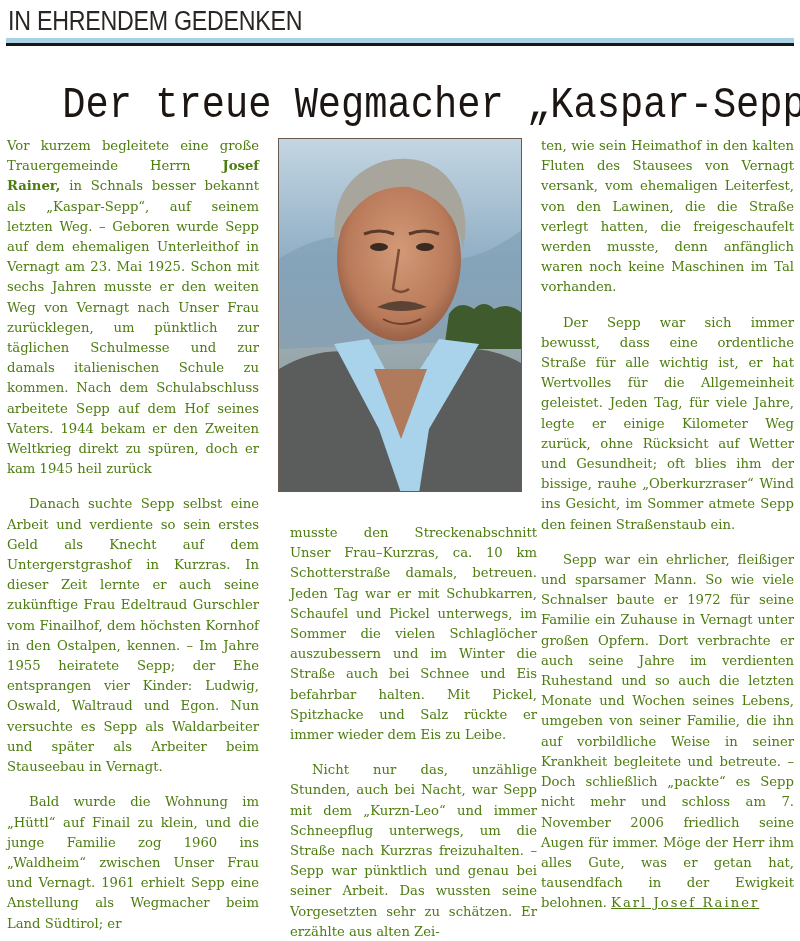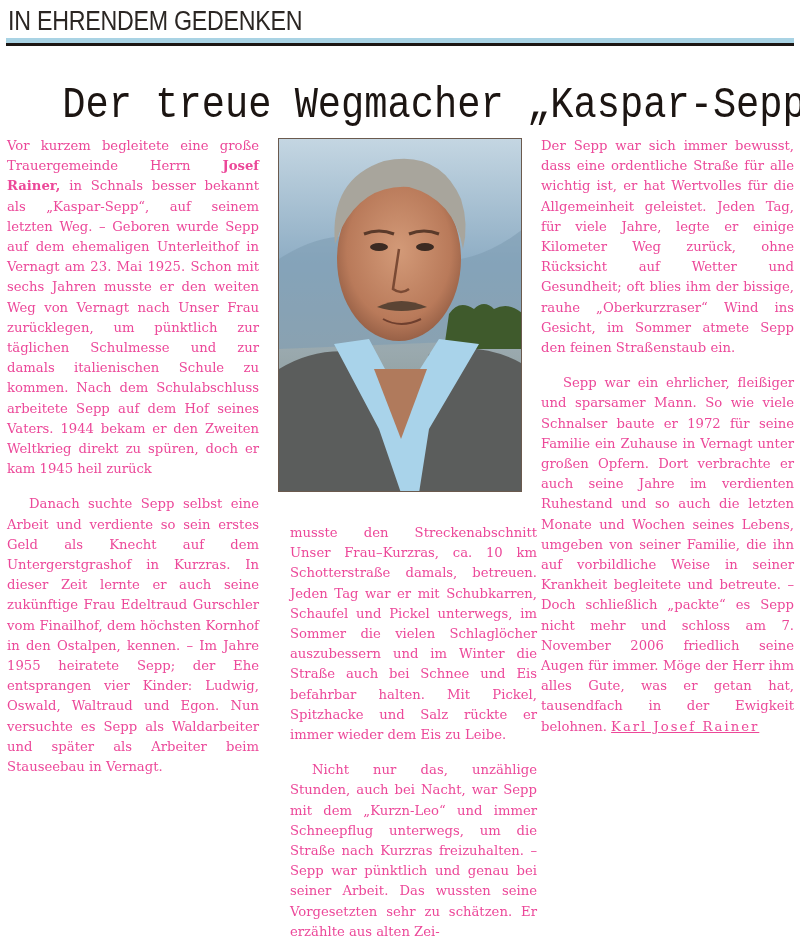--- a/index.html
+++ b/index.html
@@ -12,21 +12,21 @@
   .rule-blue { position:absolute; left:6px; top:38px; width:788px; height:5px; background:#a9d3e4; }
   .rule-dark { position:absolute; left:6px; top:43px; width:788px; height:3px; background:#1c1714; }
   .headline {
     position:absolute; left:0; top:70px; width:800px; text-align:center;
     font-family:"Liberation Sans", sans-serif; font-size:44px; color:#1c1512;
     white-space:nowrap;
   }
   .headline span { display:inline-block; transform:scaleX(0.88); transform-origin:center top; }
   .col {
     position:absolute; font-family:"DejaVu Serif", serif; font-size:13.2px;
-    line-height:20.2px; text-align:justify; hyphens:manual; color:#ec4899;
+    line-height:20.2px; text-align:justify; hyphens:manual; color:#4d7c0f;
   }
   .col p { margin:0; }
   .col p + p { text-indent:22px; margin-top:15px; }
   .col1 { left:7px; top:136px; width:252px; }
   .col2 { left:290px; top:523px; width:247px; }
   .col3 { left:541px; top:136px; width:253px; }
   b { font-weight:bold; }
   .sig { letter-spacing:2px;text-decoration:underline; }
   .photo {
     position:absolute; left:278px; top:138px; width:244px; height:354px;
@@ -42,20 +42,21 @@
 <div class="rule-blue"></div>
 <div class="rule-dark"></div>
 
 <h1 class="headline" style="margin:10px;font-weight:normal;font-family:Liberation Mono, monospace;">
   <span>Der treue Wegmacher „Kaspar-Sepp“</span>
 </h1>
 
 <div class="col col1">
   <p><span>Vor kurzem begleitete eine große Trauergemeinde Herrn </span><b>Josef Rainer,</b><span> in Schnals besser bekannt als „Kaspar-Sepp“, auf seinem letzten Weg. – Geboren wurde Sepp auf dem ehemaligen Unterleithof in Vernagt am 23. Mai 1925. Schon mit sechs Jahren musste er den weiten Weg von Vernagt nach Unser Frau zurücklegen, um pünktlich zur täglichen Schulmesse und zur damals italienischen Schule zu kommen. Nach dem Schulabschluss arbeitete Sepp auf dem Hof seines Vaters. 1944 bekam er den Zweiten Weltkrieg direkt zu spüren, doch er kam 1945 heil zurück</span></p>
   <p>Danach suchte Sepp selbst eine Arbeit und verdiente so sein erstes Geld als Knecht auf dem Untergerstgrashof in Kurzras. In dieser Zeit lernte er auch seine zukünftige Frau Edeltraud Gurschler vom Finailhof, dem höchsten Kornhof in den Ostalpen, kennen. – Im Jahre 1955 heiratete Sepp; der Ehe entsprangen vier Kinder: Ludwig, Oswald, Waltraud und Egon. Nun versuchte es Sepp als Waldarbeiter und später als Arbeiter beim Stauseebau in Vernagt.</p>
+  <p>Bald wurde die Wohnung im „Hüttl“ auf Finail zu klein, und die junge Familie zog 1960 ins „Waldheim“ zwischen Unser Frau und Vernagt. 1961 erhielt Sepp eine Anstellung als Wegmacher beim Land Südtirol; er</p>
 </div>
 
 <div class="photo" title="Portrait of Josef Rainer, elderly man with grey hair, moustache, light blue shirt and grey sweater, mountains in background">
   <svg width="244" height="354" viewBox="0 0 244 354" xmlns="http://www.w3.org/2000/svg">
     <defs>
       <linearGradient id="sky" x1="0" y1="0" x2="0" y2="1">
         <stop offset="0" stop-color="#c4d6e2"></stop>
           <stop offset="0.35" stop-color="#8eadc4"></stop>
         <stop offset="0.6" stop-color="#9aa9ae"></stop>
           <stop offset="1" stop-color="#7a8a80"></stop>
@@ -83,15 +84,16 @@
     <path d="M104 180 Q122 190 142 180" stroke="#6e3f2e" stroke-width="2" fill="none"></path>
   </svg>
 </div>
 
 <div class="col col2">
   <p>musste den Streckenabschnitt Unser Frau–Kurzras, ca. 10 km Schotterstraße damals, betreuen. Jeden Tag war er mit Schubkarren, Schaufel und Pickel unterwegs, im Sommer die vielen Schlaglöcher auszubessern und im Winter die Straße auch bei Schnee und Eis befahrbar halten. Mit Pickel, Spitzhacke und Salz rückte er immer wieder dem Eis zu Leibe.</p>
   <p>Nicht nur das, unzählige Stunden, auch bei Nacht, war Sepp mit dem „Kurzn-Leo“ und immer Schneepflug unterwegs, um die Straße nach Kurzras freizuhalten. – Sepp war pünktlich und genau bei seiner Arbeit. Das wussten seine Vorgesetzten sehr zu schätzen. Er erzählte aus alten Zei-</p>
 </div>
 
 <div class="col col3">
+  <p>ten, wie sein Heimathof in den kalten Fluten des Stausees von Vernagt versank, vom ehemaligen Leiterfest, von den Lawinen, die die Straße verlegt hatten, die freigeschaufelt werden musste, denn anfänglich waren noch keine Maschinen im Tal vorhanden.</p>
   <p>Der Sepp war sich immer bewusst, dass eine ordentliche Straße für alle wichtig ist, er hat Wertvolles für die Allgemeinheit geleistet. Jeden Tag, für viele Jahre, legte er einige Kilometer Weg zurück, ohne Rücksicht auf Wetter und Gesundheit; oft blies ihm der bissige, rauhe „Oberkurzraser“ Wind ins Gesicht, im Sommer atmete Sepp den feinen Straßenstaub ein.</p>
   <p><span>Sepp war ein ehrlicher, fleißiger und sparsamer Mann. So wie viele Schnalser baute er 1972 für seine Familie ein Zuhause in Vernagt unter großen Opfern. Dort verbrachte er auch seine Jahre im verdienten Ruhestand und so auch die letzten Monate und Wochen seines Lebens, umgeben von seiner Familie, die ihn auf vorbildliche Weise in seiner Krankheit begleitete und betreute. – Doch schließlich „packte“ es Sepp nicht mehr und schloss am 7. November 2006 friedlich seine Augen für immer. Möge der Herr ihm alles Gute, was er getan hat, tausendfach in der Ewigkeit belohnen. </span><span class="sig">Karl Josef Rainer</span></p>
 </div>
 
 </body></html>

